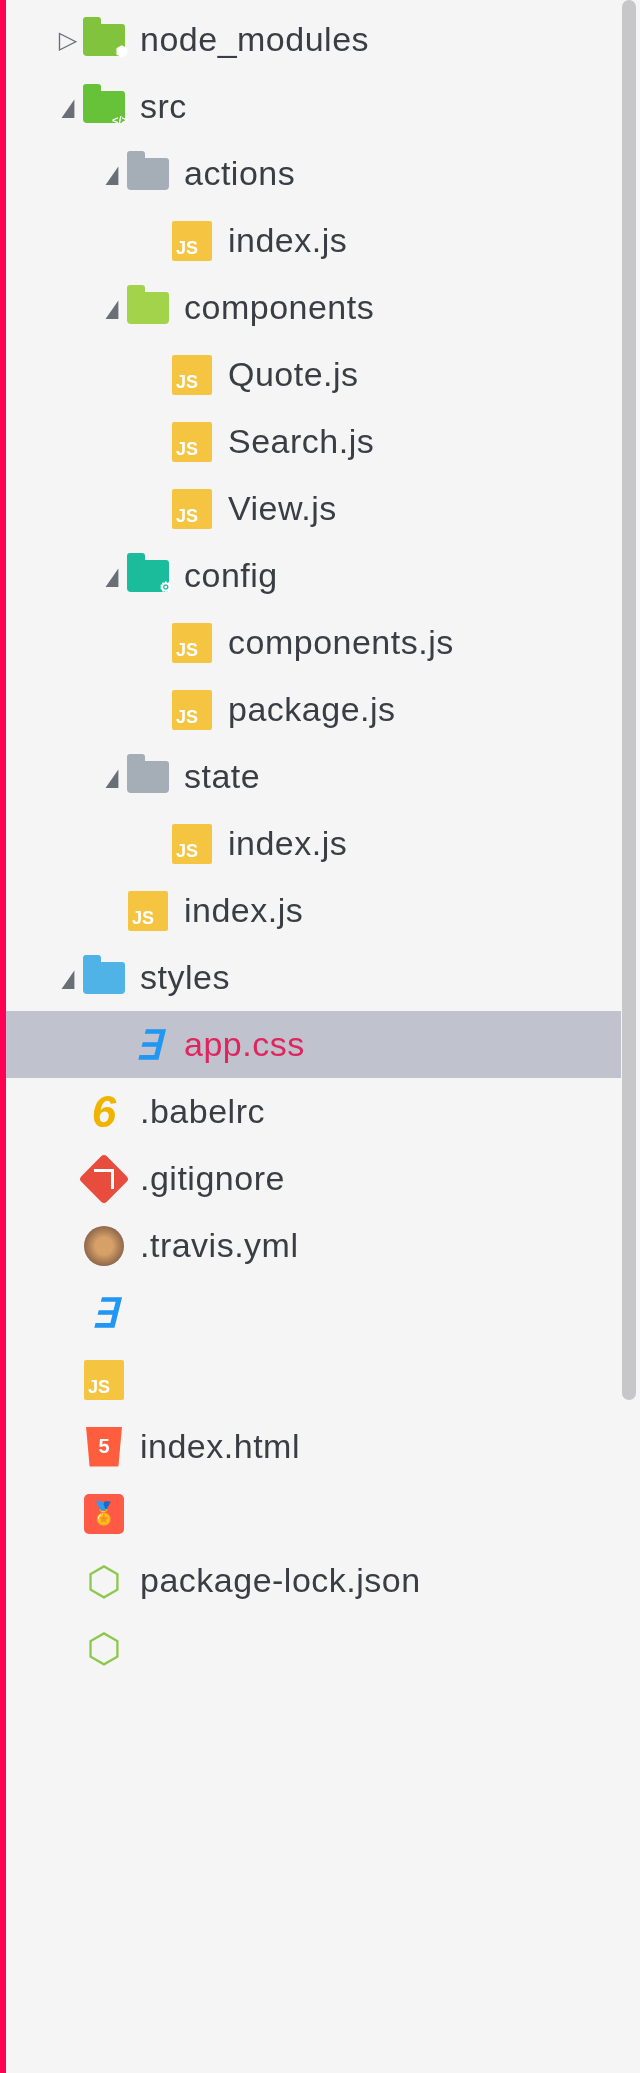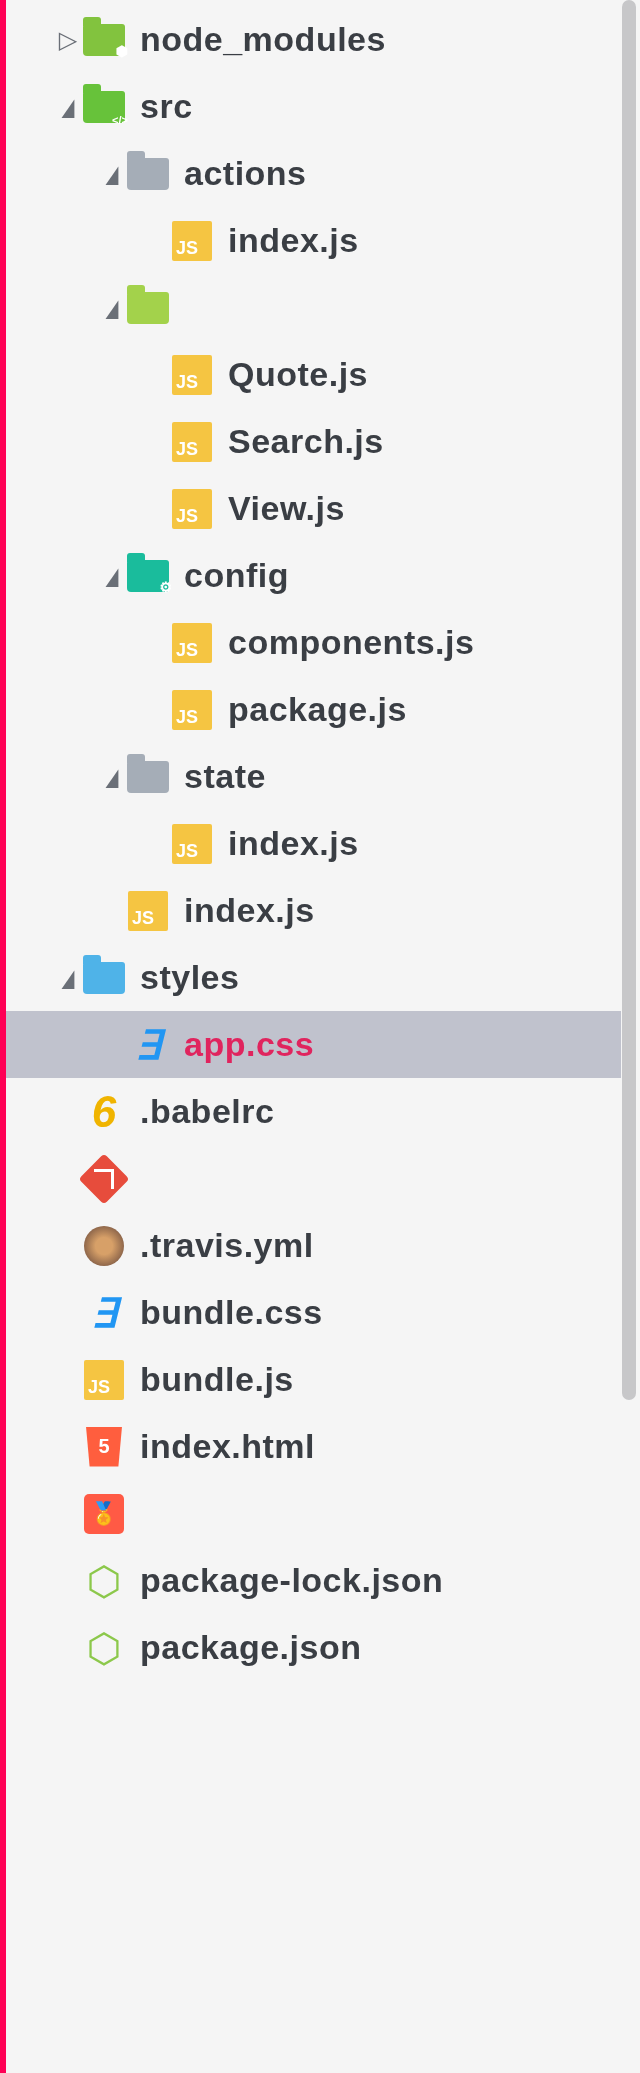--- a/index.html
+++ b/index.html
@@ -48,21 +48,21 @@
   }
   .icon {
     width: 44px;
     height: 44px;
     margin-right: 14px;
     display: inline-flex;
     align-items: center;
     justify-content: center;
     flex-shrink: 0;
   }
-  .label { color: #3a3e44; letter-spacing: 0.5px; font-weight: bold; }
+  .label { color: #3a3e44; letter-spacing: 0.5px; }
   .scrollbar {
     position: absolute;
     right: 4px;
     top: 0;
     width: 14px;
     height: 1400px;
     background: #c7c7c9;
     border-radius: 7px;
   }
 
@@ -215,20 +215,21 @@
         <span class="js-icon">JS</span>
       </span>
       <span class="label">index.js</span>
     </div>
     <div class="row">
       <span class="indent" style="width: 92px;"></span>
       <span class="arrow" style="transform: scaleX(0.7);">◢</span>
       <span class="icon">
         <span class="folder folder-lime"></span>
       </span>
+      <span class="label">components</span>
     </div>
     <div class="row">
       <span class="indent" style="width: 136px;"></span>
       <span class="arrow"></span>
       <span class="icon">
         <span class="js-icon">JS</span>
       </span>
       <span class="label">Quote.js</span>
     </div>
     <div class="row">
@@ -320,44 +321,43 @@
         <span class="babel-icon">6</span>
       </span>
       <span class="label">.babelrc</span>
     </div>
     <div class="row">
       <span class="indent" style="width: 48px;"></span>
       <span class="arrow"></span>
       <span class="icon">
         <span class="git-icon"></span>
       </span>
+      <span class="label">.gitignore</span>
     </div>
     <div class="row">
       <span class="indent" style="width: 48px;"></span>
       <span class="arrow"></span>
       <span class="icon">
         <span class="travis-icon"></span>
       </span>
       <span class="label">.travis.yml</span>
     </div>
     <div class="row">
       <span class="indent" style="width: 48px;"></span>
       <span class="arrow"></span>
       <span class="icon">
         <span class="css-icon">∃</span>
       </span>
-      <span class="label">bundle.css</span>
-    </div>
-    <div class="row">
-      <span class="indent" style="width: 48px;"></span>
-      <span class="arrow"></span>
-      <span class="icon">
-        <span class="js-icon">JS</span>
-      </span>
-      <span class="label">bundle.js</span>
+    </div>
+    <div class="row">
+      <span class="indent" style="width: 48px;"></span>
+      <span class="arrow"></span>
+      <span class="icon">
+        <span class="js-icon">JS</span>
+      </span>
     </div>
     <div class="row">
       <span class="indent" style="width: 48px;"></span>
       <span class="arrow"></span>
       <span class="icon">
         <span class="html-icon">5</span>
       </span>
       <span class="label">index.html</span>
     </div>
     <div class="row">
@@ -374,17 +374,16 @@
         <span class="node-icon">⬡</span>
       </span>
       <span class="label">package-lock.json</span>
     </div>
     <div class="row">
       <span class="indent" style="width: 48px;"></span>
       <span class="arrow"></span>
       <span class="icon">
         <span class="node-icon">⬡</span>
       </span>
-      <span class="label">package.json</span>
     </div>
   </div>
 
 <div class="scrollbar"></div>
 
 </body></html>

